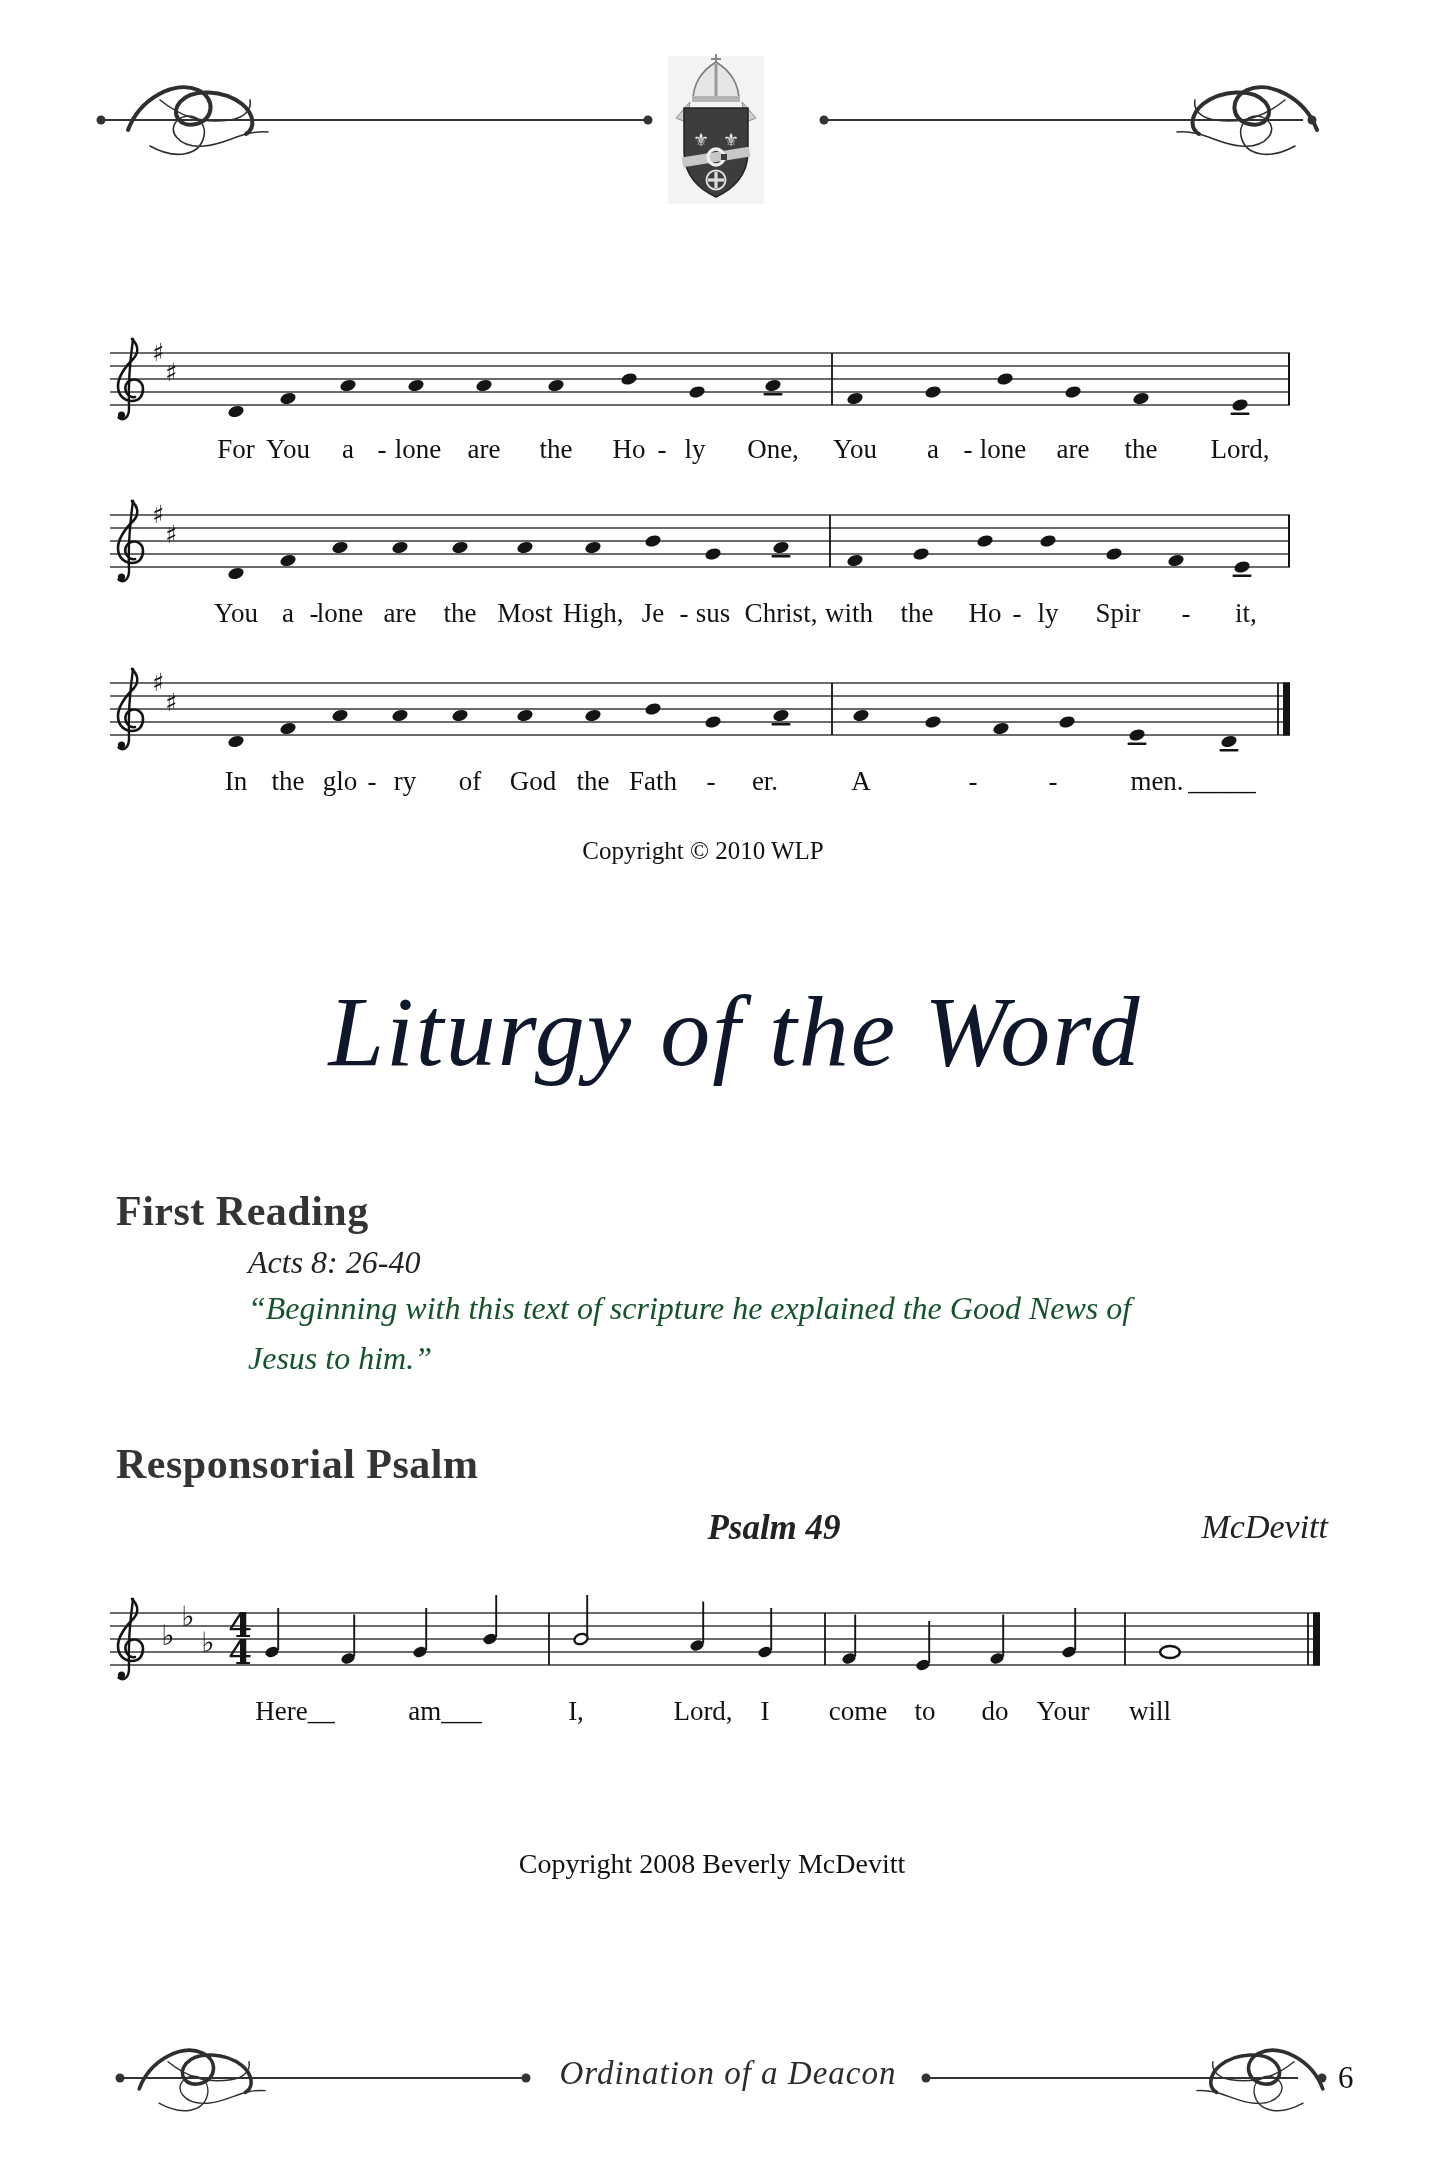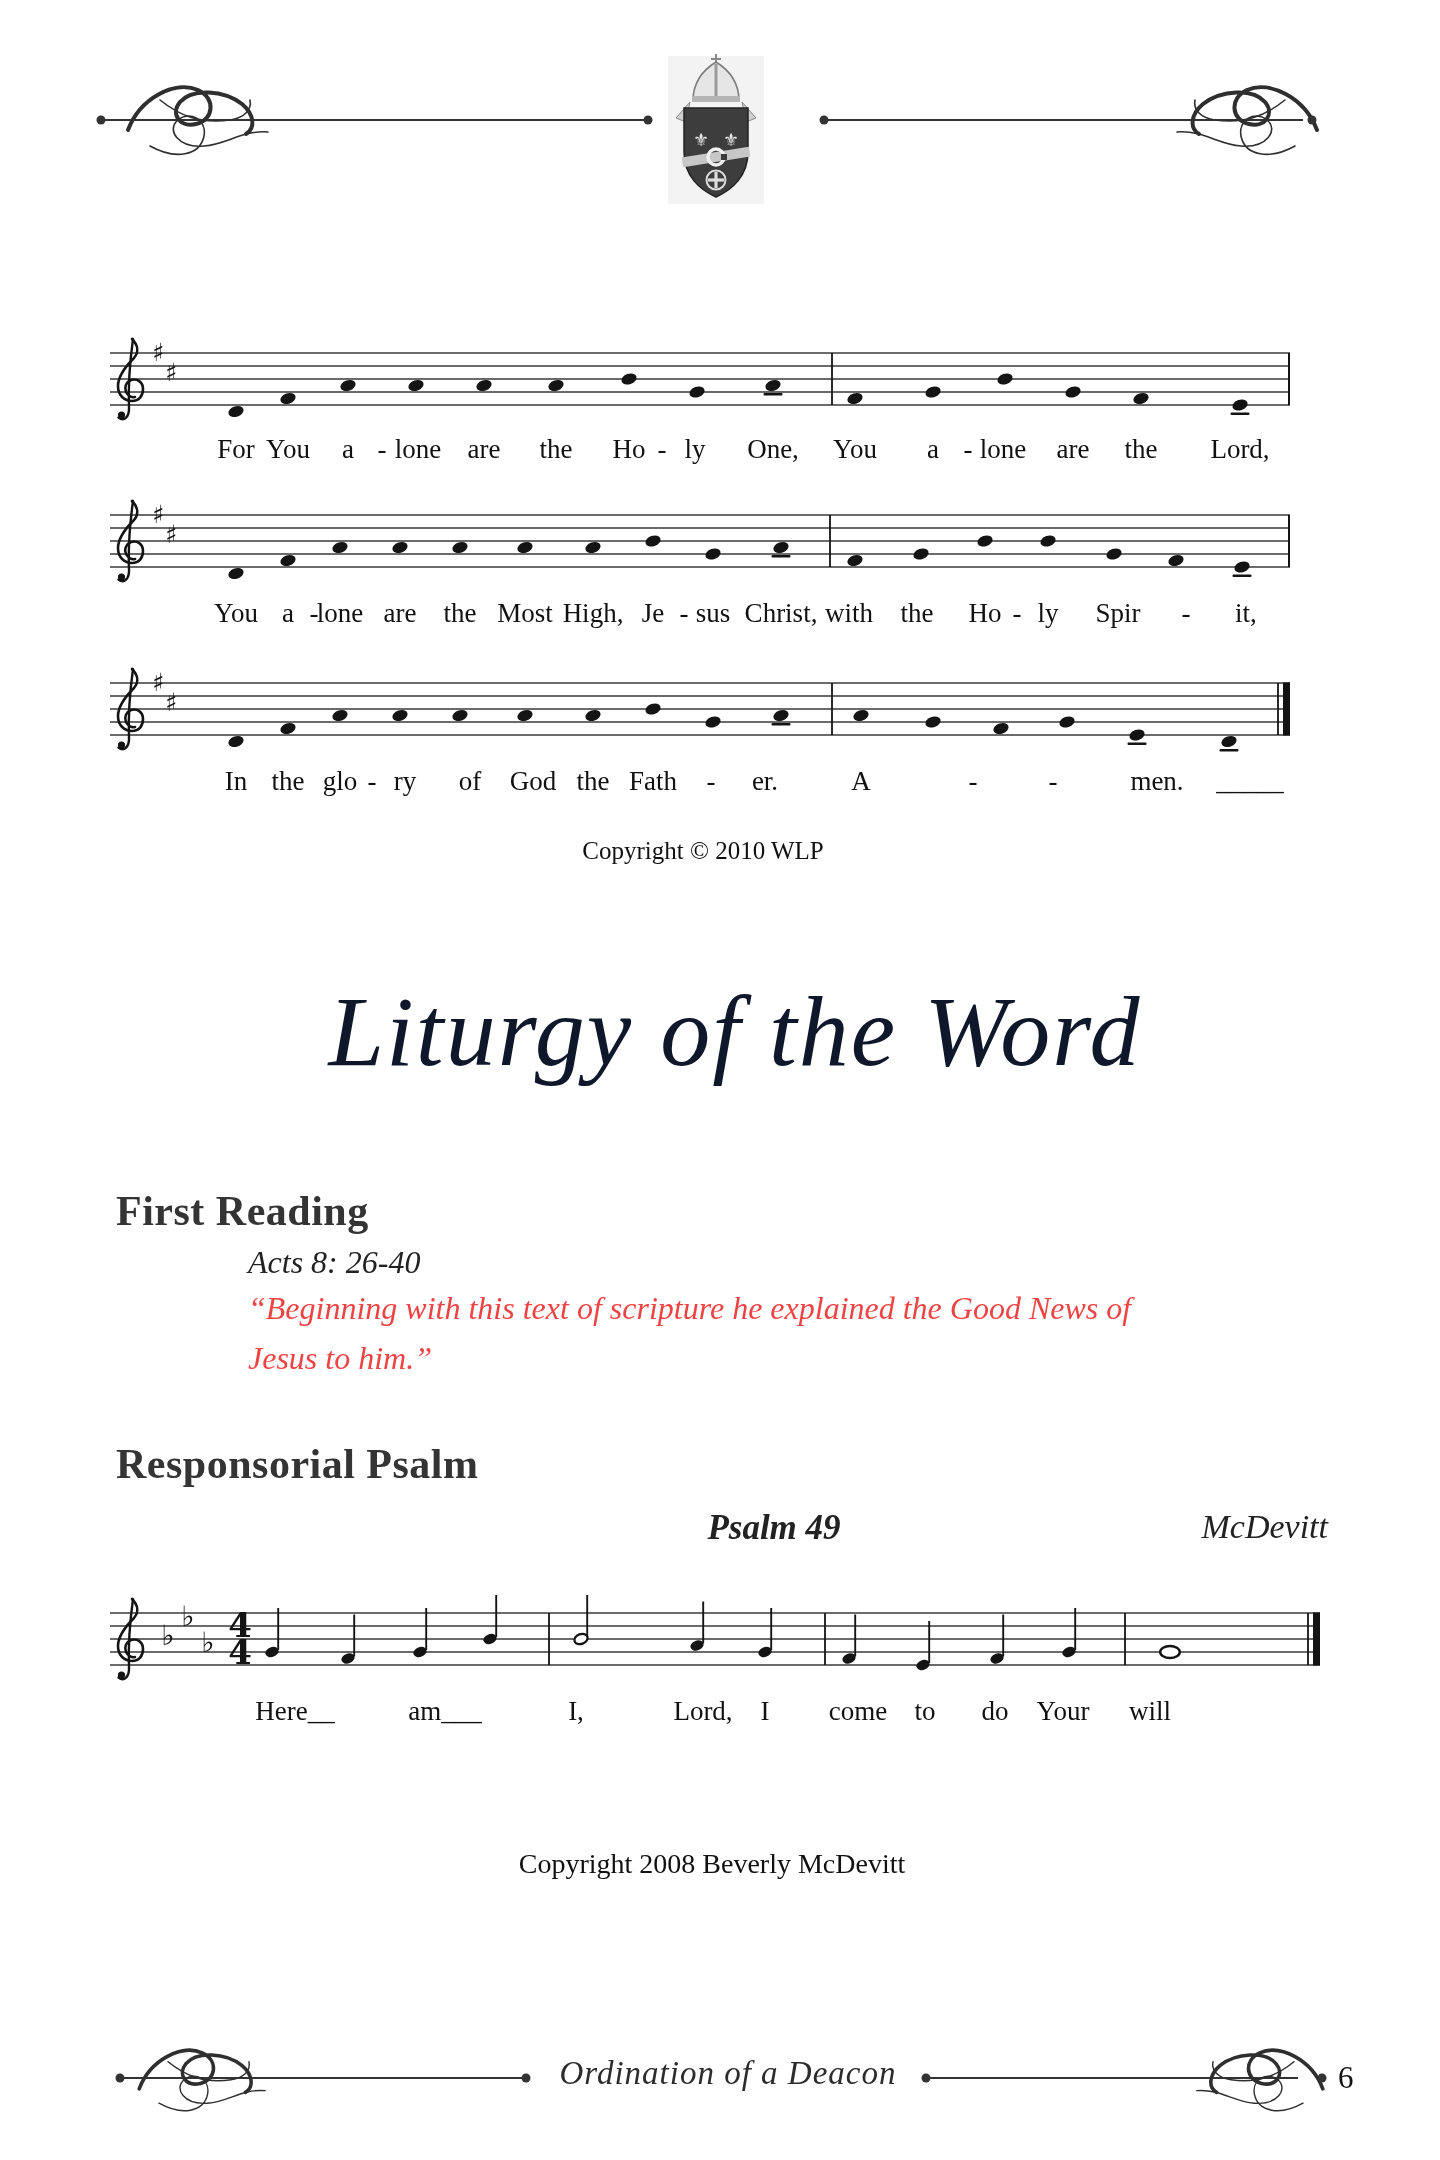--- a/index.html
+++ b/index.html
@@ -3,21 +3,21 @@
 <meta charset="utf-8">
 <style>
   html,body{margin:0;padding:0;background:#888;}
   .page{position:relative;width:1440px;height:2160px;background:#ffffff;margin:0 auto;
         font-family:"Liberation Serif","DejaVu Serif",serif;overflow:hidden;}
   svg.layer{position:absolute;left:0;top:0;pointer-events:none;}
   .t{position:absolute;white-space:pre;color:#1c1c1c;line-height:1;}
   .center{transform:translateX(-50%);}
   .heading{font-size:42px;font-weight:bold;color:#343434;letter-spacing:.5px;}
   .ref{font-size:32px;font-style:italic;color:#222;}
-  .quote{font-size:32px;font-style:italic;color:#ef4444;}
+  .quote{font-size:32px;font-style:italic;color:#14532d;}
   .script-title{font-size:100px;font-style:italic;color:#0f172a;letter-spacing:2px;}
   .copyright{font-size:25px;color:#111;}
   .copyright2{font-size:28px;color:#111;}
   .psalm-title{font-size:35px;font-style:italic;font-weight:bold;color:#222;}
   .composer{font-size:34px;font-style:italic;color:#222;}
   .footer-script{font-size:33px;font-style:italic;color:#2c2c2c;letter-spacing:1px;}
   .pagenum{font-size:31px;color:#111;}
   .lyric{position:absolute;transform:translateX(-50%);white-space:pre;
          font-size:27px;color:#111;line-height:1;}
 </style>
@@ -271,21 +271,21 @@
       <span class="lyric" style="left: 470px; top: 768px;">of</span>
       <span class="lyric" style="left: 533px; top: 768px;">God</span>
       <span class="lyric" style="left: 593px; top: 768px;">the</span>
       <span class="lyric" style="left: 653px; top: 768px;">Fath</span>
       <span class="lyric" style="left: 711px; top: 768px;">-</span>
       <span class="lyric" style="left: 765px; top: 768px;">er.</span>
       <span class="lyric" style="left: 861px; top: 768px;">A</span>
       <span class="lyric" style="left: 973px; top: 768px;">-</span>
       <span class="lyric" style="left: 1053px; top: 768px;">-</span>
       <span class="lyric" style="left: 1157px; top: 768px;">men.</span>
-      <span class="lyric" style="left: 1222px; top: 768px; margin-left: 28px;">_____</span>
+      <span class="lyric" style="left: 1222px; top: 768px;">_____</span>
       <span class="lyric" style="left: 295px; top: 1698px;">Here__</span>
       <span class="lyric" style="left: 445px; top: 1698px; text-align: right;">am___</span>
       <span class="lyric" style="left: 576px; top: 1698px;">I,</span>
       <span class="lyric" style="left: 703px; top: 1698px;">Lord,</span>
       <span class="lyric" style="left: 765px; top: 1698px;">I</span>
       <span class="lyric" style="left: 858px; top: 1698px;">come</span>
       <span class="lyric" style="left: 925px; top: 1698px;">to</span>
       <span class="lyric" style="left: 995px; top: 1698px;">do</span>
       <span class="lyric" style="left: 1063px; top: 1698px;">Your</span>
       <span class="lyric" style="left: 1150px; top: 1698px;">will</span>

